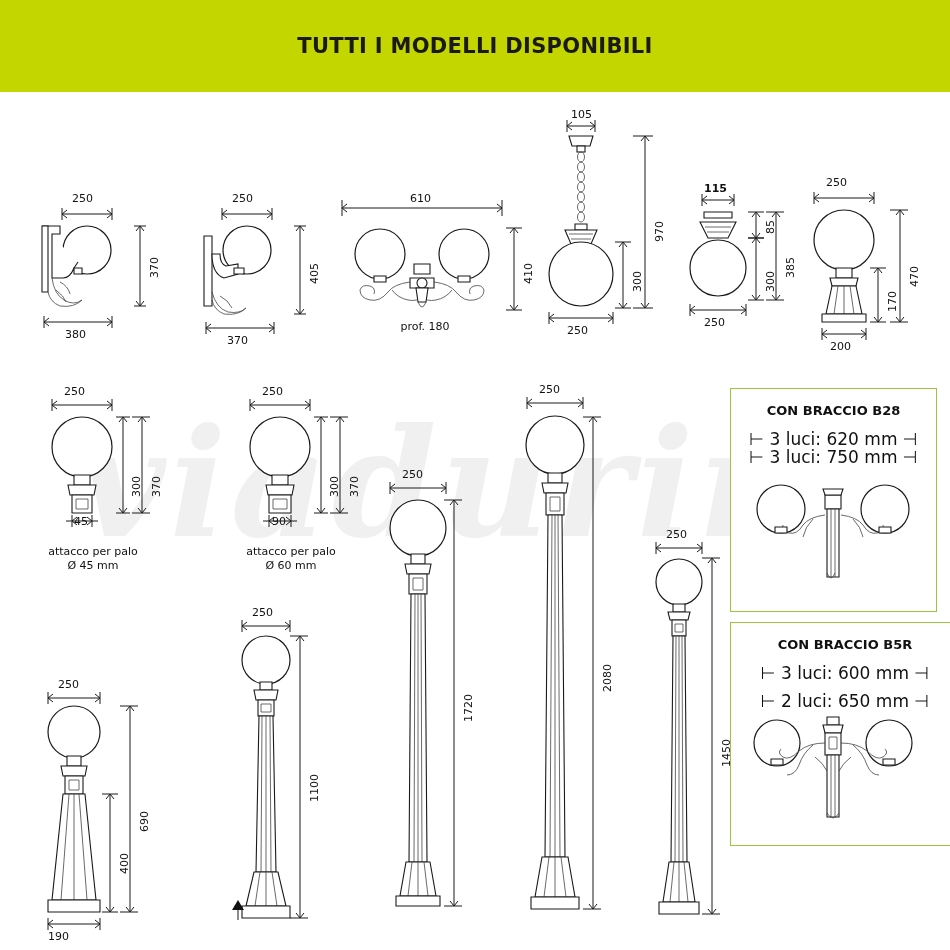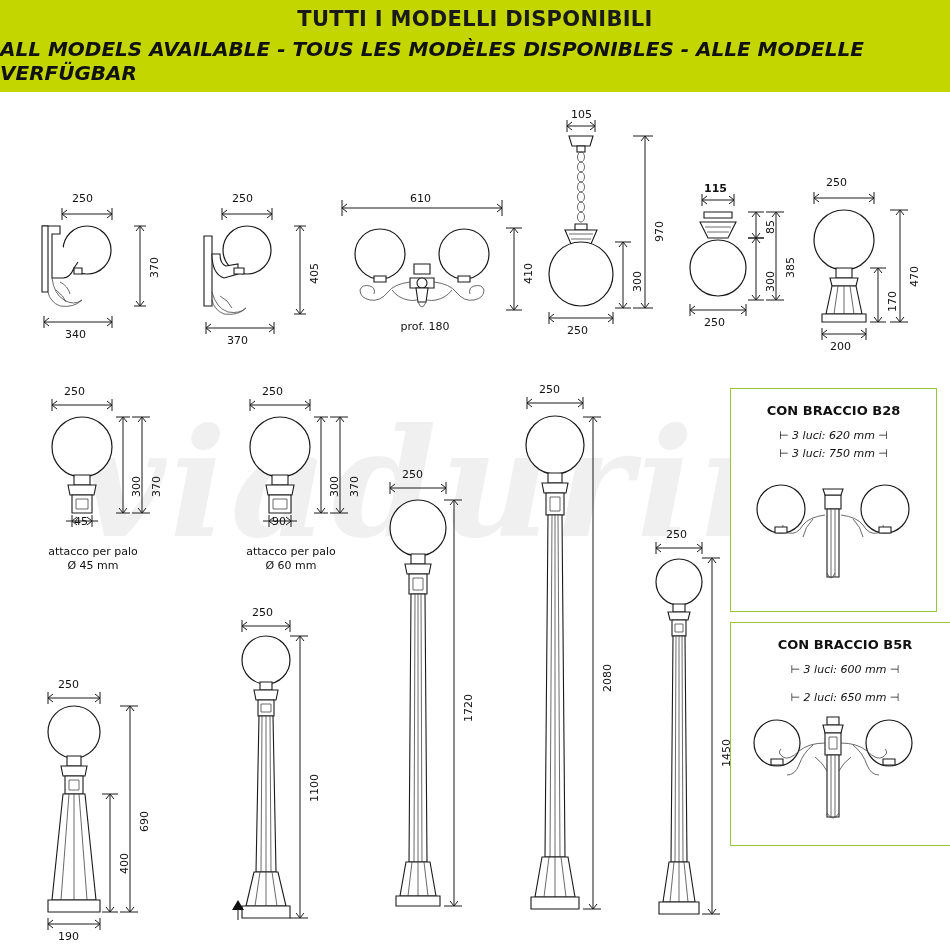--- a/index.html
+++ b/index.html
@@ -49,34 +49,33 @@
     position:absolute;font-size:11px;color:#111;text-align:center;line-height:14px;
     font-family:"DejaVu Sans", sans-serif;
   }
   .box{
     position:absolute;border:1.5px solid #9ac63b;background:#fff;
   }
   .box-title{
     position:absolute;width:100%;text-align:center;font-size:13px;font-weight:bold;color:#111;
   }
   .box-line{
-    position:absolute;width:100%;text-align:center;font-size:11px;color:#111;font-style:italic;
+    position:absolute;width:100%;text-align:center;font-size:17px;color:#111;
   }
   svg{display:block;overflow:visible;}
   .ln{stroke:#1a1a1a;stroke-width:1;fill:none;}
   .lnthin{stroke:#444;stroke-width:.8;fill:none;}
   .glass{fill:#ffffff;stroke:#1a1a1a;stroke-width:1.2;}
   .body-f{fill:#ffffff;stroke:#1a1a1a;stroke-width:1.1;}
 </style>
 </head>
 <body>
 
 <div class="header">
   <div class="line1">TUTTI I MODELLI DISPONIBILI</div>
-  <div class="line2">ALL MODELS AVAILABLE - TOUS LES MODÈLES DISPONIBLES - ALLE MODELLE VERFÜGBAR</div>
 </div>
 
 <div class="watermark">viadurini</div>
 
 <div class="canvas">
 
   <div class="fig" style="left:30px;top:90px;width:130px;height:170px;">
     <svg width="130" height="170">
 
       <g class="ln">
@@ -107,21 +106,21 @@
 
       <g class="ln">
         <line x1="104" y1="44" x2="116" y2="44"></line>
           <line x1="104" y1="124" x2="116" y2="124"></line>
         <line x1="110" y1="44" x2="110" y2="124"></line>
         <polyline points="106,49 110,44 114,49"></polyline>
           <polyline points="106,119 110,124 114,119"></polyline>
       </g>
     </svg>
     <div class="dimlbl" style="left:42px;top:10px;">250</div>
-    <div class="dimlbl" style="left:35px;top:146px;">340</div>
+    <div class="dimlbl" style="left:35px;top:146px;">380</div>
     <div class="dimlbl v" style="left:118px;top:96px;">370</div>
   </div>
 
   <div class="fig" style="left:190px;top:90px;width:130px;height:175px;">
     <svg width="130" height="175">
       <g class="ln">
         <line x1="32" y1="26" x2="32" y2="38"></line>
           <line x1="82" y1="26" x2="82" y2="38"></line>
         <line x1="32" y1="32" x2="82" y2="32"></line>
         <polyline points="37,28 32,32 37,36"></polyline>
@@ -595,21 +594,21 @@
 
       <g class="ln">
         <line x1="90" y1="24" x2="108" y2="24"></line>
           <line x1="90" y1="230" x2="108" y2="230"></line>
         <line x1="100" y1="24" x2="100" y2="230"></line>
         <polyline points="96,29 100,24 104,29"></polyline>
           <polyline points="96,225 100,230 104,225"></polyline>
       </g>
     </svg>
     <div class="dimlbl" style="left:28px;top:-4px;">250</div>
-    <div class="dimlbl" style="left:28px;top:248px;">190</div>
+    <div class="dimlbl" style="left:18px;top:248px;">190</div>
     <div class="dimlbl v" style="left:88px;top:192px;">400</div>
     <div class="dimlbl v" style="left:108px;top:150px;">690</div>
   </div>
 
   <div class="fig" style="left:222px;top:518px;width:120px;height:332px;">
     <svg width="120" height="332">
       <g class="ln">
         <line x1="20" y1="10" x2="20" y2="22"></line>
           <line x1="68" y1="10" x2="68" y2="22"></line>
         <line x1="20" y1="16" x2="68" y2="16"></line>

